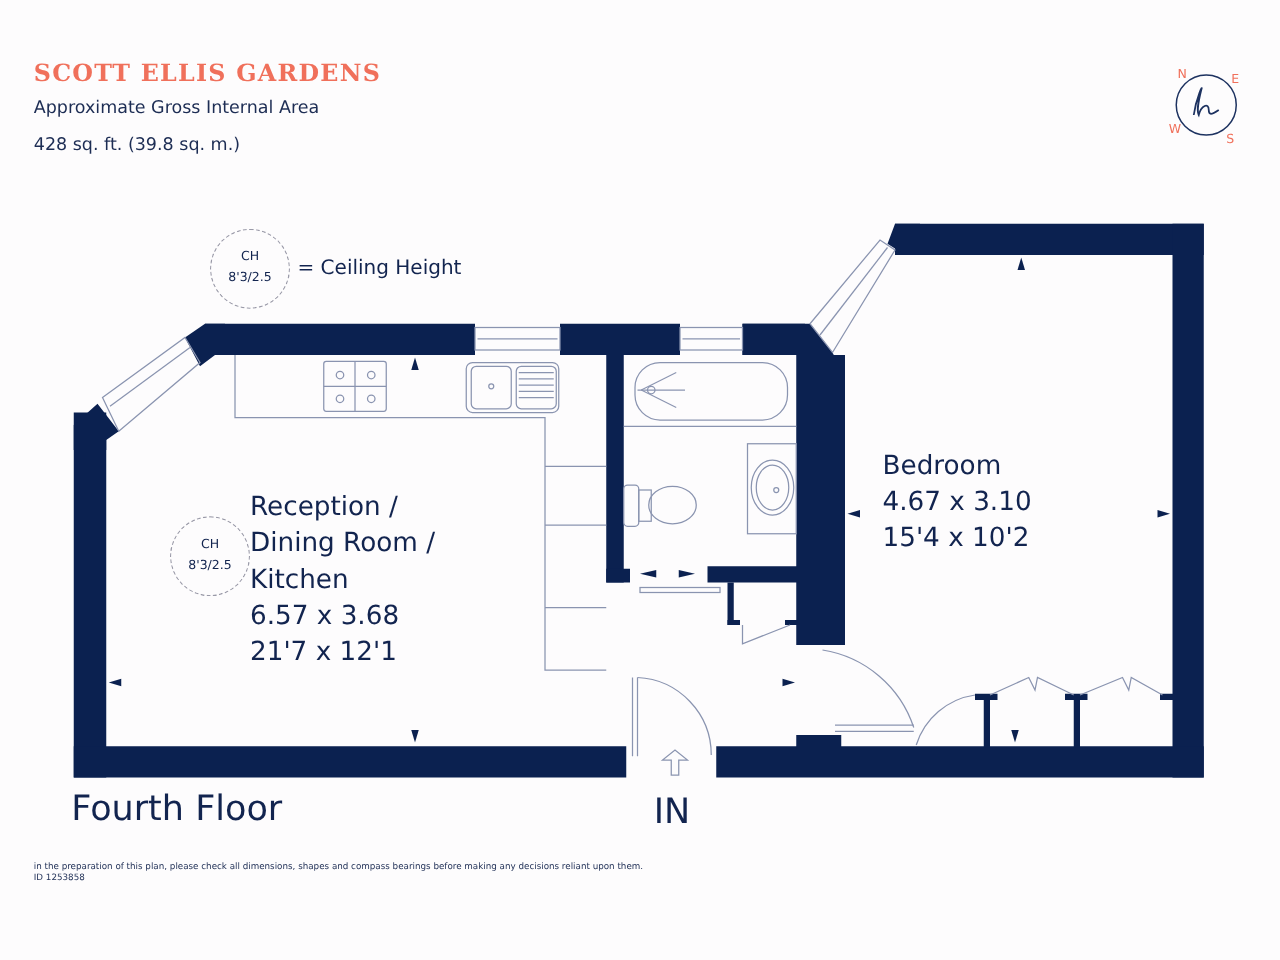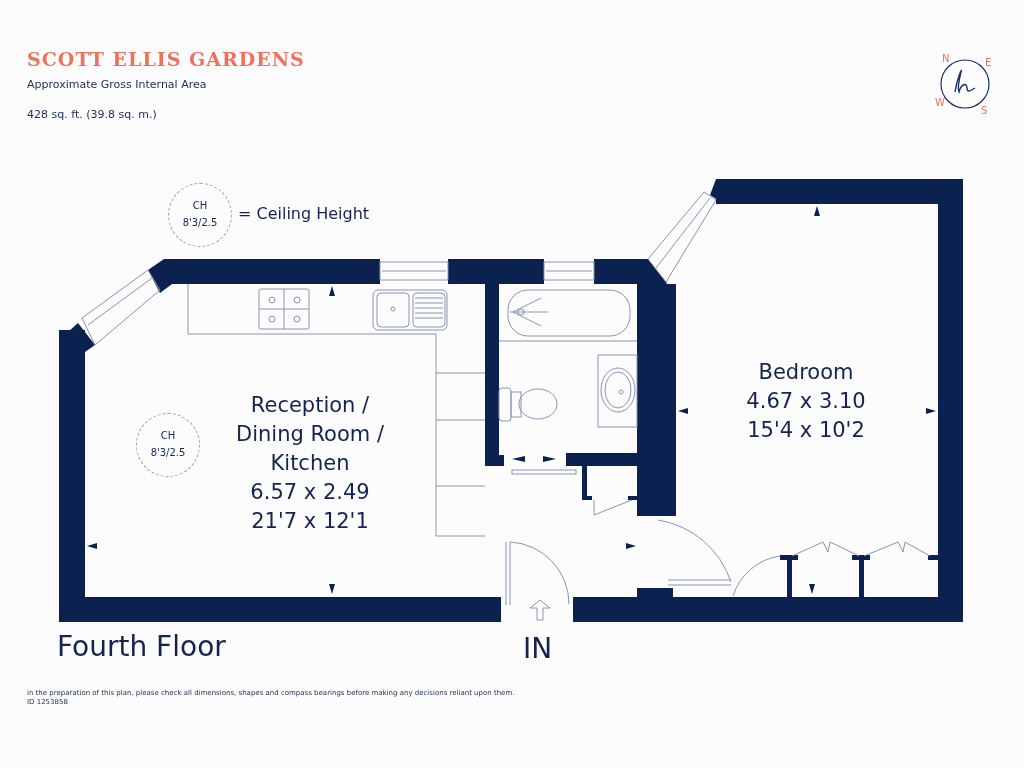--- a/index.html
+++ b/index.html
@@ -1,23 +1,23 @@
 <!DOCTYPE html>
 <html><head>
 <meta charset="utf-8">
 <style>
   html, body { margin: 0; padding: 0; background: #fdfcfd; }
   body { width: 1024px; height: 768px; position: relative; overflow: hidden; font-family: "DejaVu Sans", sans-serif; color: #12244f; }
   .title { position: absolute; left: 27px; top: 48px; font-family: "DejaVu Serif", serif; font-weight: bold; font-size: 19px; letter-spacing: 1px; color: #f0705b; }
-  .sub { position: absolute; left: 27px; font-size: 11px; color: #1d2d54; }
+  .sub { position: absolute; left: 27px; font-size: 14px; color: #1d2d54; }
   .sub1 { top: 78px; }
   .sub2 { top: 108px; }
   .compass { position: absolute; left: 925px; top: 48px; width: 80px; height: 70px; }
   .plan { position: absolute; left: 0; top: 0; }
-  .room-label { position: absolute; text-align: center; color: #12244f; font-size: 21px; line-height: 29px; }
+  .room-label { position: absolute; color: #12244f; font-size: 21px; line-height: 29px; }
   .room-recep { left: 200px; top: 391px; width: 220px; }
   .room-bed { left: 706px; top: 358px; width: 200px; }
   .ch-badge { position: absolute; width: 64px; height: 64px; border: 1px dashed #9a9aa8; border-radius: 50%; text-align: center; font-size: 10px; line-height: 17px; color: #12244f; box-sizing: border-box; padding-top: 13px; }
   .ch-legend { left: 168px; top: 183px; }
   .ch-room { left: 136px; top: 413px; }
   .ch-legend-text { position: absolute; left: 238px; top: 204px; font-size: 16px; color: #12244f; }
   .floor-label { position: absolute; left: 57px; top: 630px; font-size: 28px; color: #12244f; text-align: right; }
   .in-label { position: absolute; left: 523px; top: 632px; font-size: 28px; color: #12244f; }
   .disclaimer { position: absolute; left: 27px; top: 689px; font-size: 7px; line-height: 9px; color: #1d2d54; width: 520px; }
 </style>
@@ -169,21 +169,21 @@
 <div class="ch-legend-text">= Ceiling Height</div>
 
 <div class="ch-badge ch-room">
   <div>CH</div>
   <div>8'3/2.5</div>
 </div>
 <div class="room-label room-recep">
   <div>Reception /</div>
   <div>Dining Room /</div>
   <div>Kitchen</div>
-  <div>6.57 x 2.49</div>
+  <div>6.57 x 3.68</div>
   <div>21'7 x 12'1</div>
 </div>
 
 <div class="room-label room-bed">
   <div>Bedroom</div>
   <div>4.67 x 3.10</div>
   <div>15'4 x 10'2</div>
 </div>
 
 <div class="floor-label">Fourth Floor</div>

